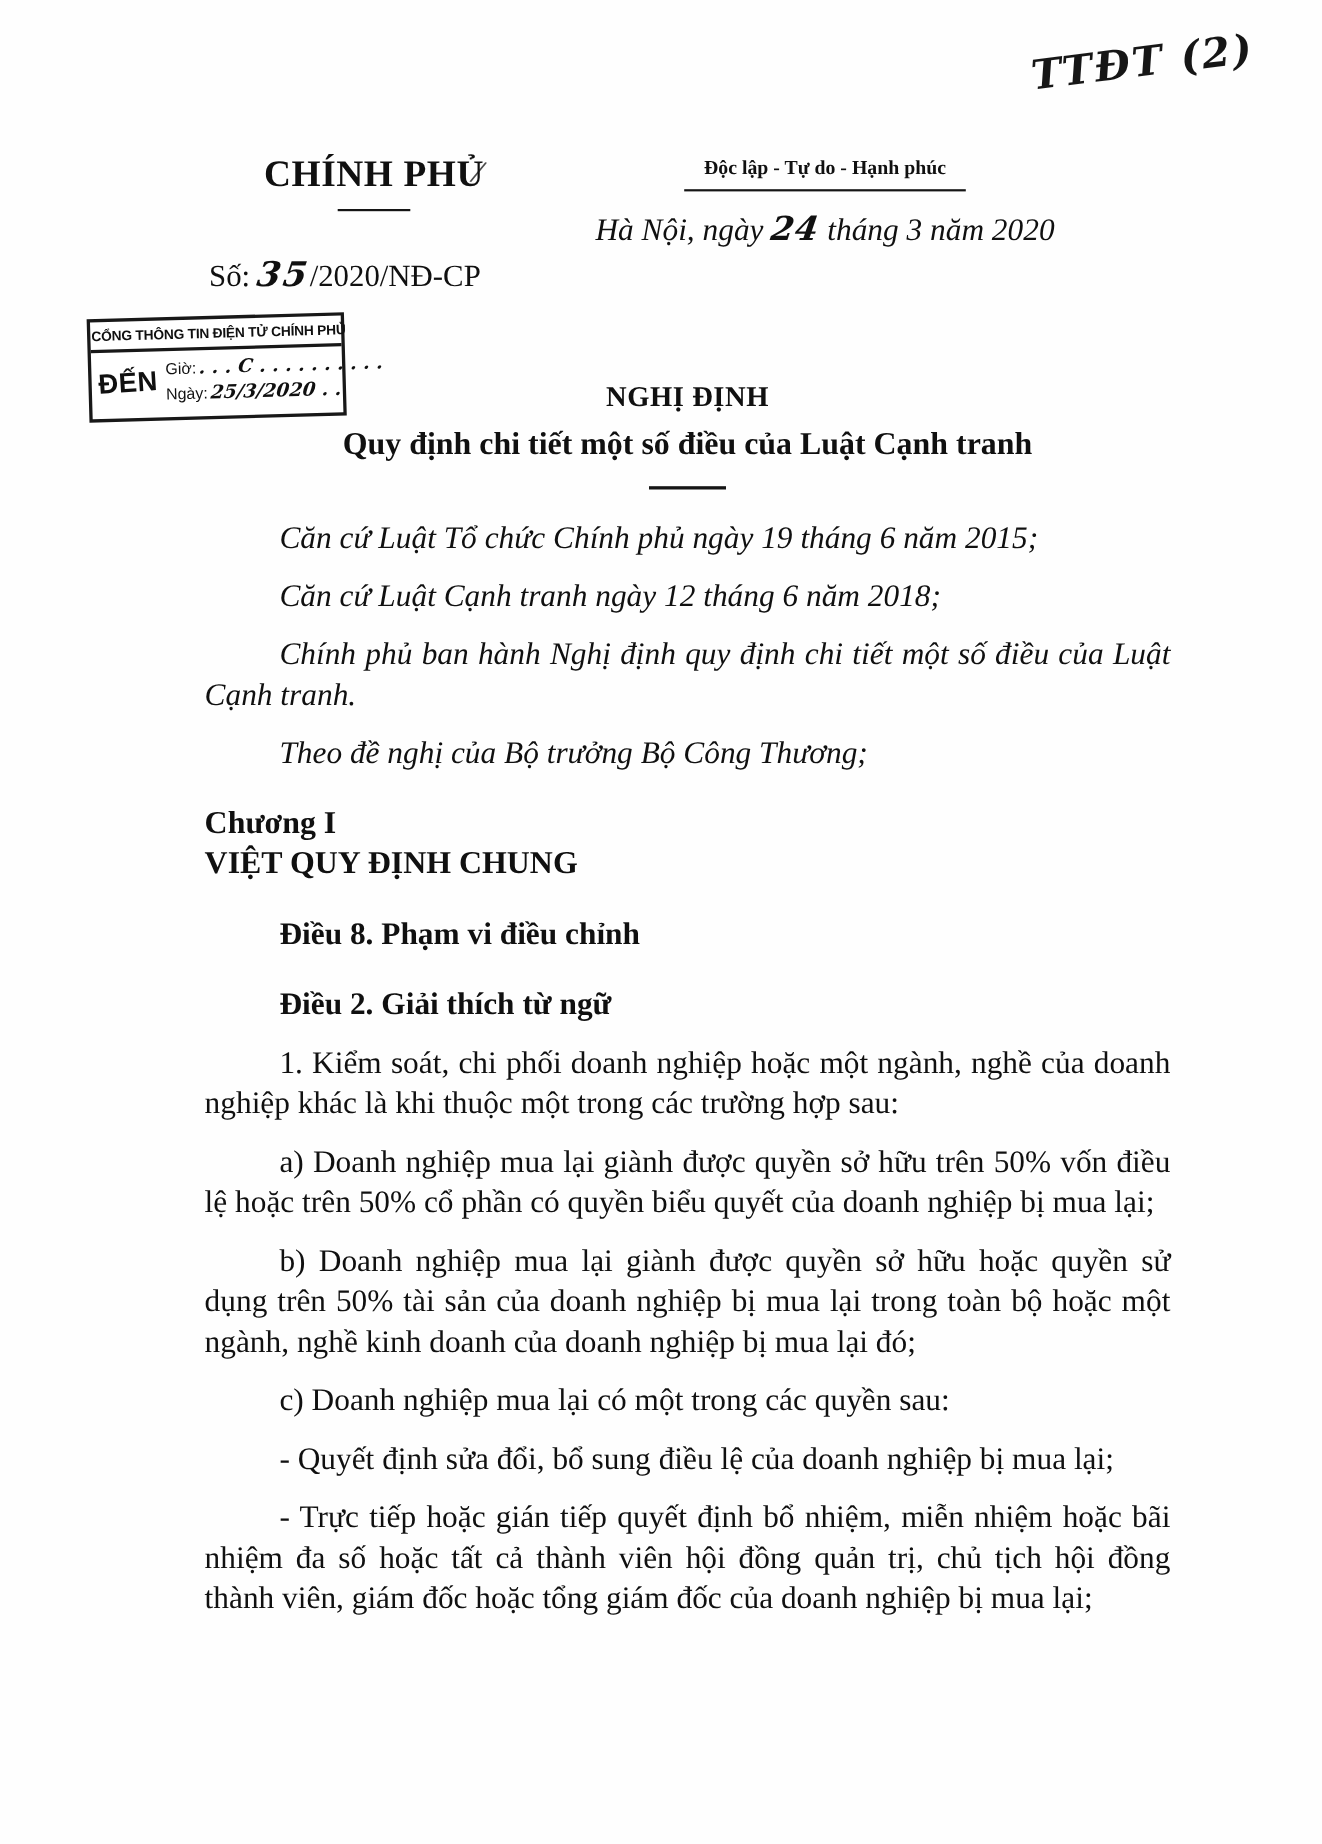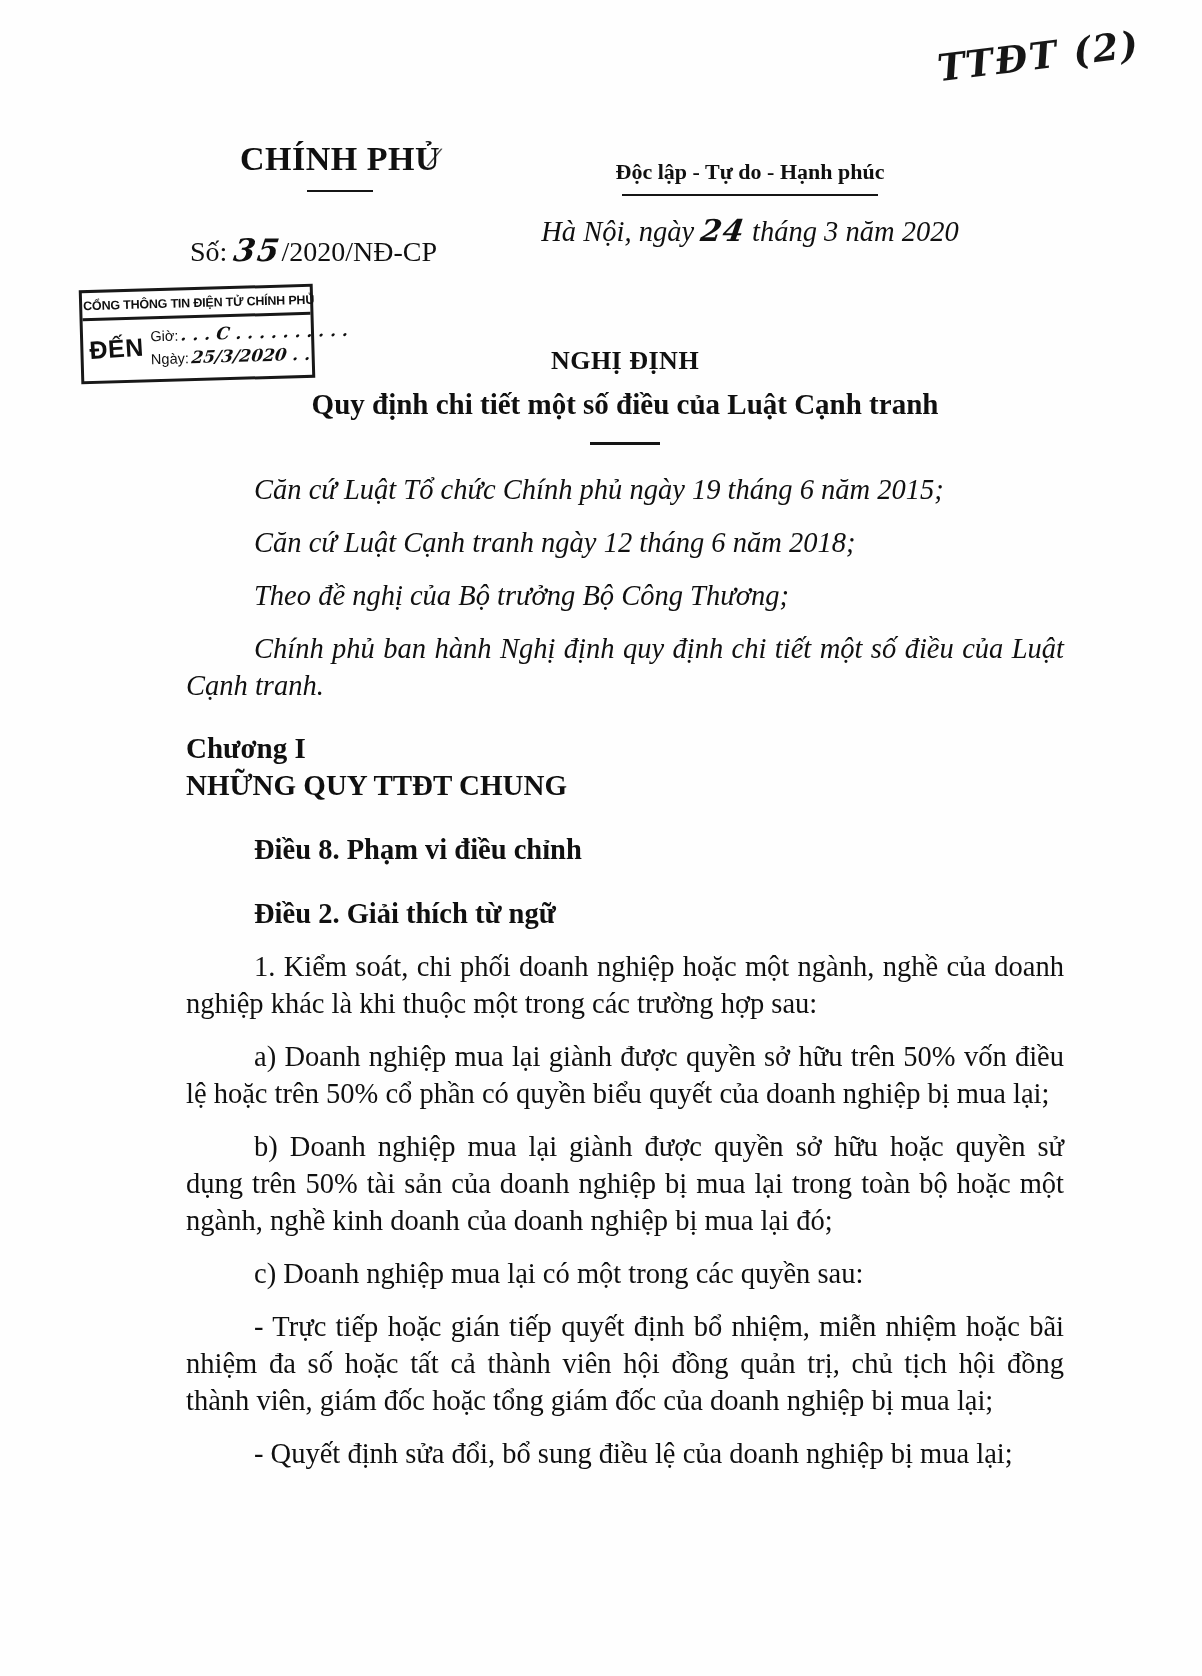--- a/index.html
+++ b/index.html
@@ -45,21 +45,21 @@
   }
   .issuer{ text-align:center; font-size:34px; letter-spacing:0.5px;}
   .issuer-rule{ width:66px; height:2px; background:#151515; margin:12px auto 0;}
   .doc-number{ margin-top:40px; font-size:28px; white-space:nowrap;}
   .doc-number .hw{ font-size:31px; letter-spacing:2px;}
 
   .header-right{
     position:absolute; left:480px; top:138px; width:540px; text-align:center;
   }
   .motto1{ font-size:26px; letter-spacing:0.2px;}
-  .motto2{ font-size:22px; margin-top:21px;}
+  .motto2{ font-size:18px; margin-top:4px;}
   .motto-rule{ width:256px; height:2px; background:#151515; margin:9px auto 0;}
   .place-date{ margin-top:17px; font-size:28.5px;}
   .place-date .hw{ font-size:30px; letter-spacing:1px;}
 
   
   .stamp{
     position:absolute; left:80px; top:287px; width:228px;
     border:3px solid #181818;
     transform:rotate(-1.6deg);
     background:rgba(255,255,255,0.9);
@@ -152,32 +152,32 @@
     </div>
   </div>
 
   <main class="doc-body">
     <h1 class="doc-type">NGHỊ ĐỊNH</h1>
     <h2 class="doc-subtitle">Quy định chi tiết một số điều của Luật Cạnh tranh</h2>
     <div class="title-rule"></div>
 
     <p class="preamble">Căn cứ Luật Tổ chức Chính phủ ngày 19 tháng 6 năm 2015;</p>
     <p class="preamble">Căn cứ Luật Cạnh tranh ngày 12 tháng 6 năm 2018;</p>
+    <p class="preamble">Chính phủ ban hành Nghị định quy định chi tiết một số điều của Luật Cạnh tranh.</p>
     <p class="preamble">Theo đề nghị của Bộ trưởng Bộ Công Thương;</p>
-    <p class="preamble">Chính phủ ban hành Nghị định quy định chi tiết một số điều của Luật Cạnh tranh.</p>
 
     <div class="chapter">
       <div class="chapter-number bold">Chương I</div>
-      <div class="chapter-title bold">NHỮNG QUY TTĐT CHUNG</div>
+      <div class="chapter-title bold">VIỆT QUY ĐỊNH CHUNG</div>
     </div>
 
     <h3 class="article-heading">Điều 8. Phạm vi điều chỉnh</h3>
 
     <h3 class="article-heading">Điều 2. Giải thích từ ngữ</h3>
     <p class="body-para">1. Kiểm soát, chi phối doanh nghiệp hoặc một ngành, nghề của doanh nghiệp khác là khi thuộc một trong các trường hợp sau:</p>
     <p class="body-para">a) Doanh nghiệp mua lại giành được quyền sở hữu trên 50% vốn điều lệ hoặc trên 50% cổ phần có quyền biểu quyết của doanh nghiệp bị mua lại;</p>
     <p class="body-para">b) Doanh nghiệp mua lại giành được quyền sở hữu hoặc quyền sử dụng trên 50% tài sản của doanh nghiệp bị mua lại trong toàn bộ hoặc một ngành, nghề kinh doanh của doanh nghiệp bị mua lại đó;</p>
     <p class="body-para">c) Doanh nghiệp mua lại có một trong các quyền sau:</p>
+    <p class="body-para">- Quyết định sửa đổi, bổ sung điều lệ của doanh nghiệp bị mua lại;</p>
     <p class="body-para">- Trực tiếp hoặc gián tiếp quyết định bổ nhiệm, miễn nhiệm hoặc bãi nhiệm đa số hoặc tất cả thành viên hội đồng quản trị, chủ tịch hội đồng thành viên, giám đốc hoặc tổng giám đốc của doanh nghiệp bị mua lại;</p>
-    <p class="body-para">- Quyết định sửa đổi, bổ sung điều lệ của doanh nghiệp bị mua lại;</p>
   </main>
 
 </div>
 
 </body></html>

